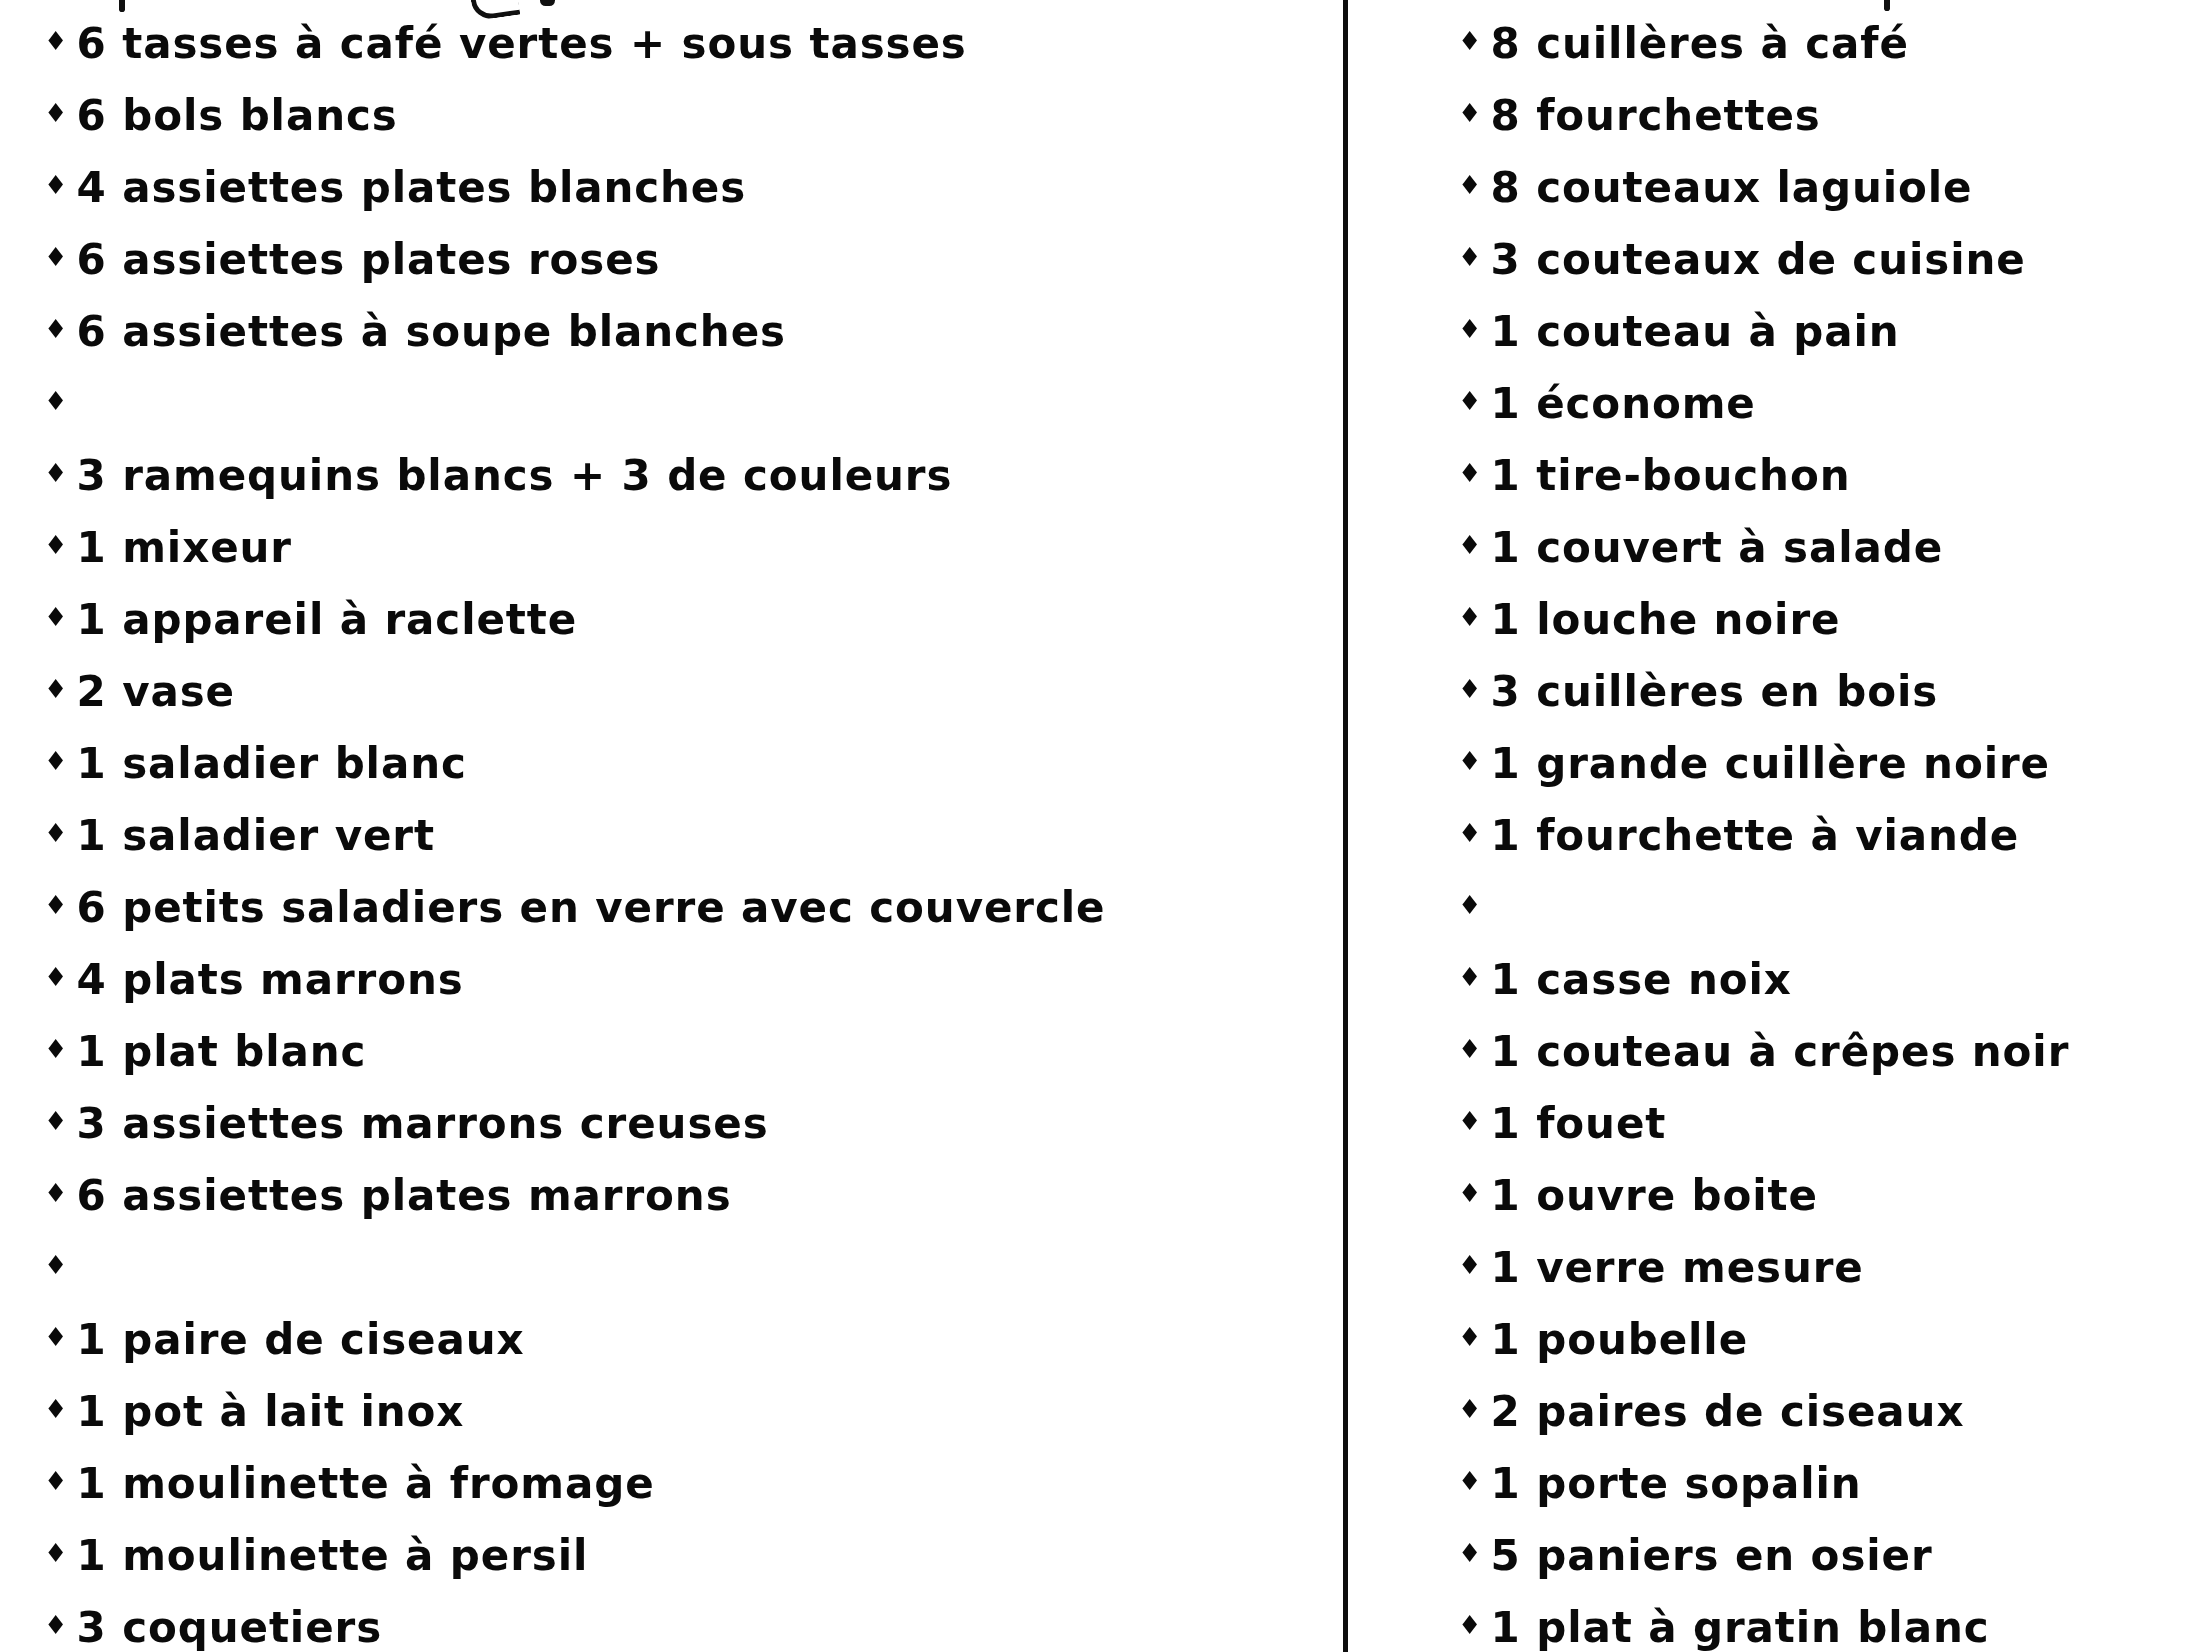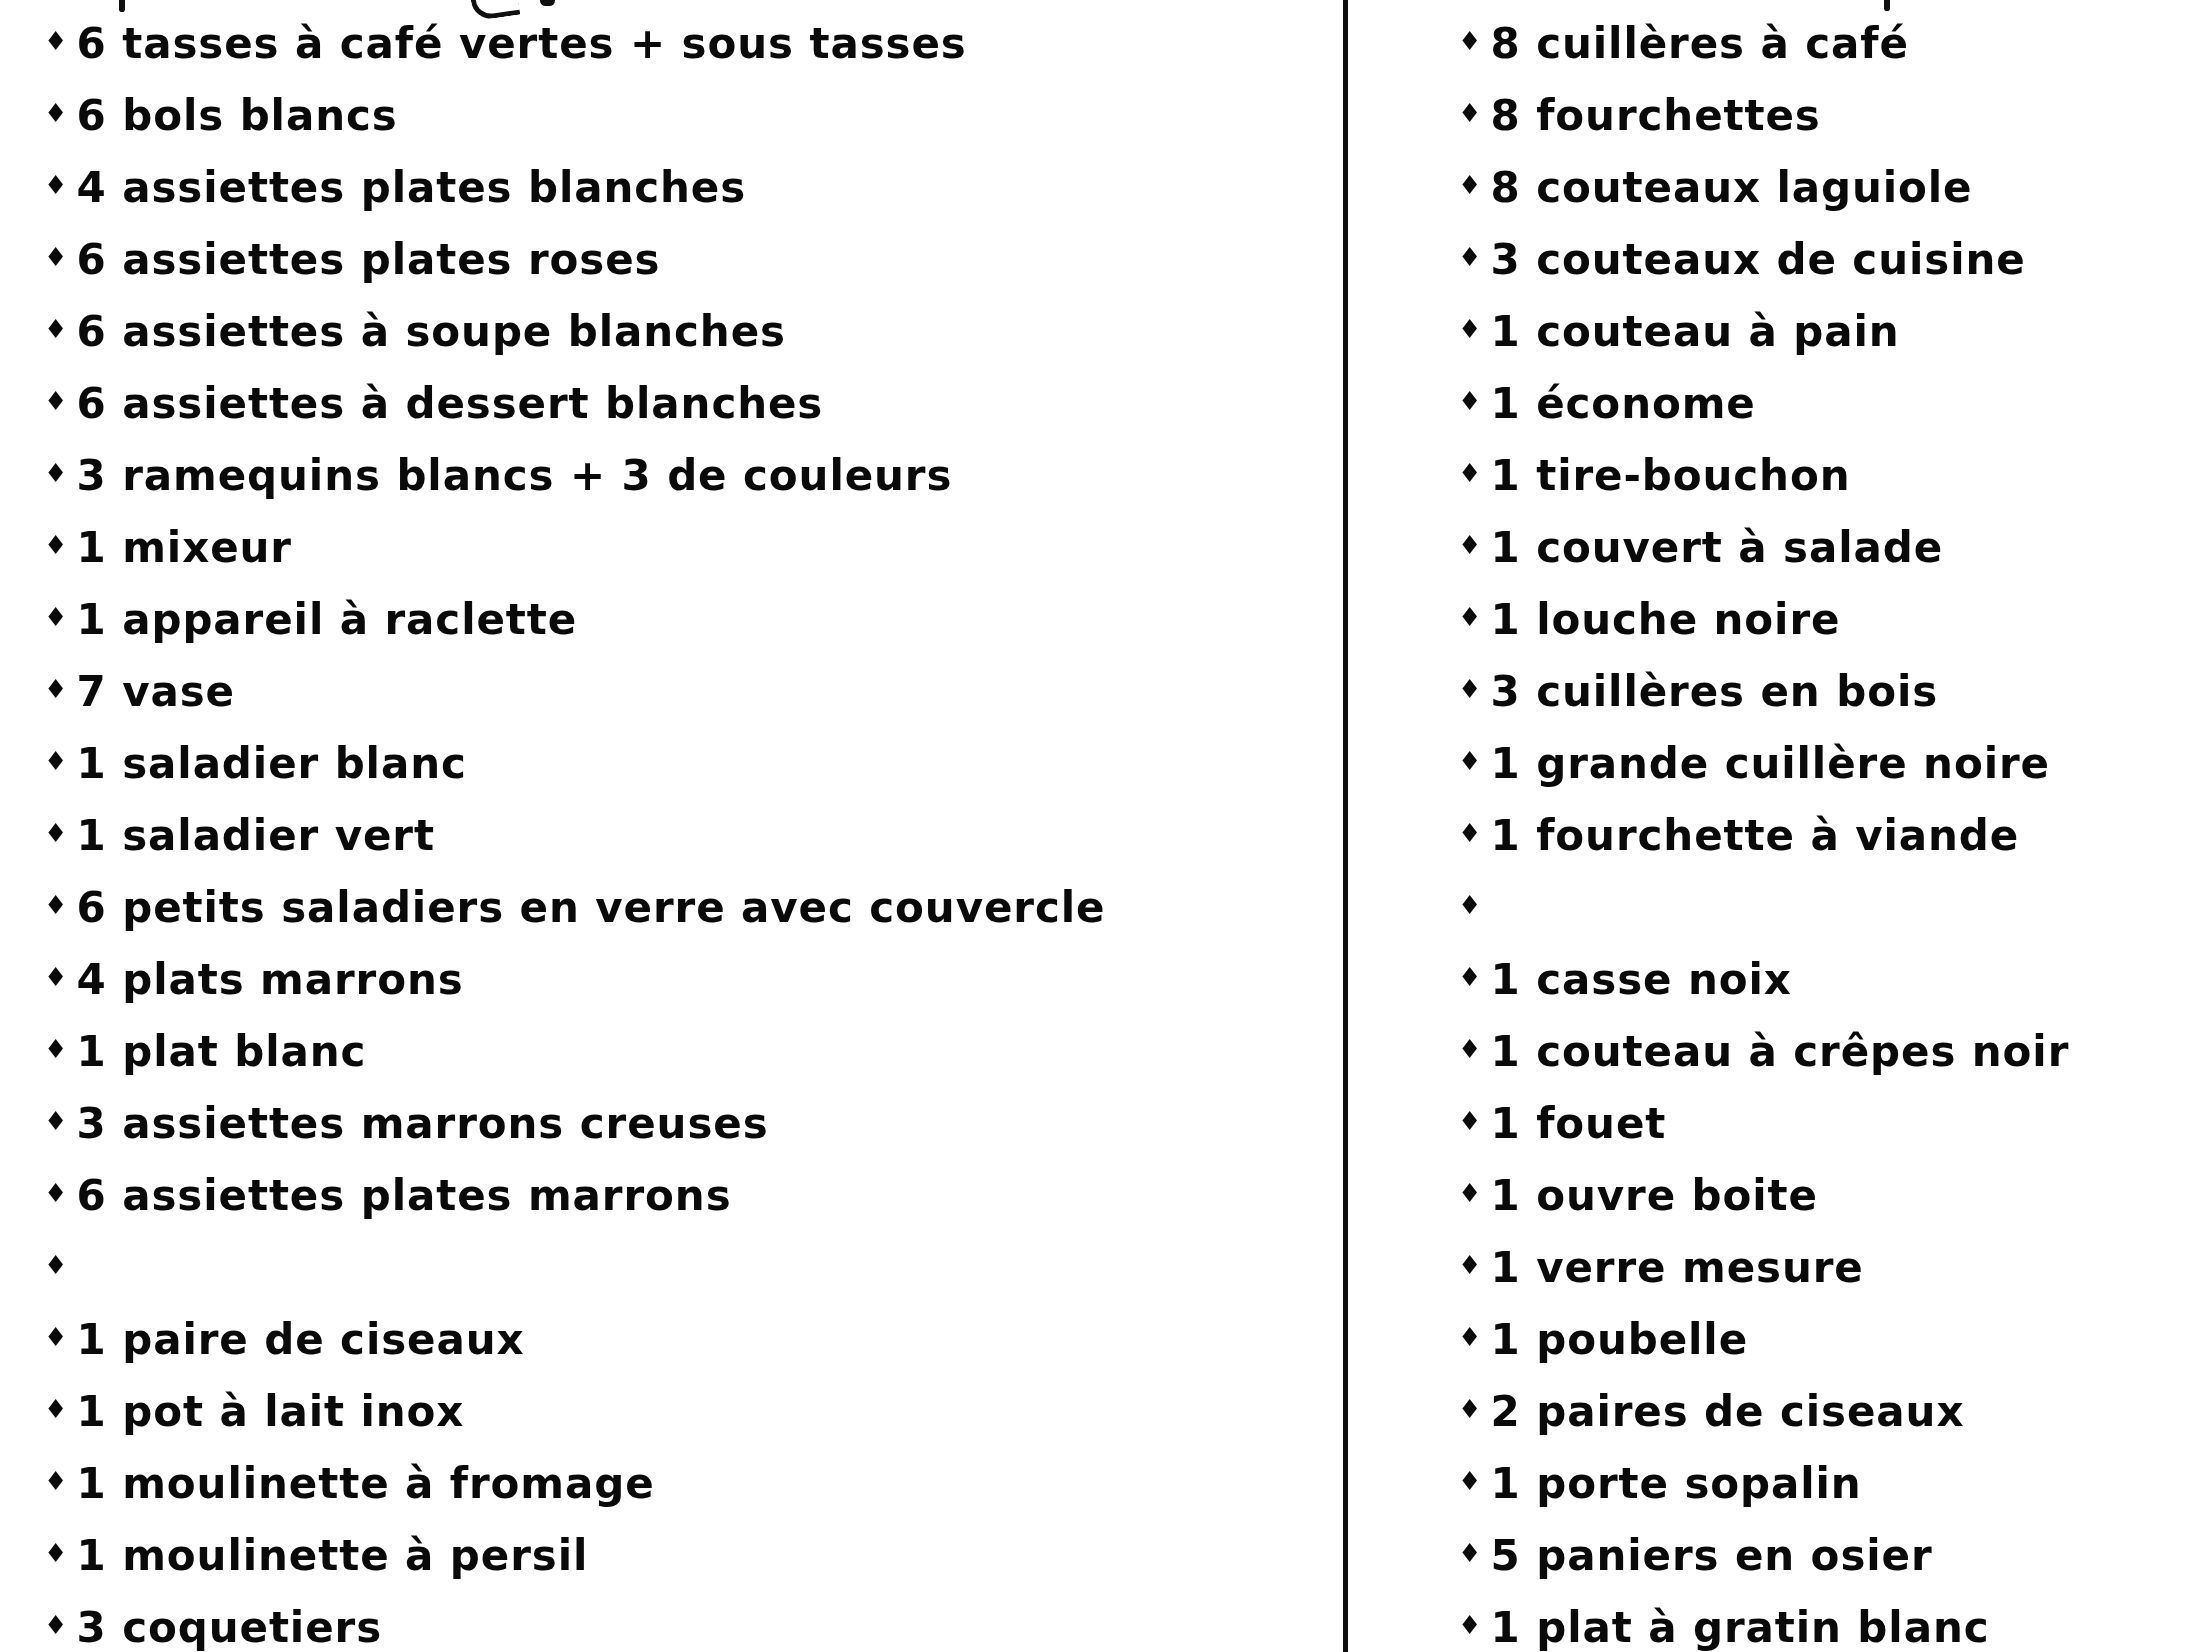--- a/index.html
+++ b/index.html
@@ -84,37 +84,36 @@
       <li>
         <span class="bullet">♦</span>
         <span>6 assiettes plates roses</span>
       </li>
       <li>
         <span class="bullet">♦</span>
         <span>6 assiettes à soupe blanches</span>
       </li>
       <li>
         <span class="bullet">♦</span>
-        <span>6 assiettes à dessert blanches</span>
       </li>
       <li>
         <span class="bullet">♦</span>
         <span>3 ramequins blancs + 3 de couleurs</span>
       </li>
       <li>
         <span class="bullet">♦</span>
         <span>1 mixeur</span>
       </li>
       <li>
         <span class="bullet">♦</span>
         <span>1 appareil à raclette</span>
       </li>
       <li>
         <span class="bullet">♦</span>
-        <span>7 vase</span>
+        <span>2 vase</span>
       </li>
       <li>
         <span class="bullet">♦</span>
         <span>1 saladier blanc</span>
       </li>
       <li>
         <span class="bullet">♦</span>
         <span>1 saladier vert</span>
       </li>
       <li>

